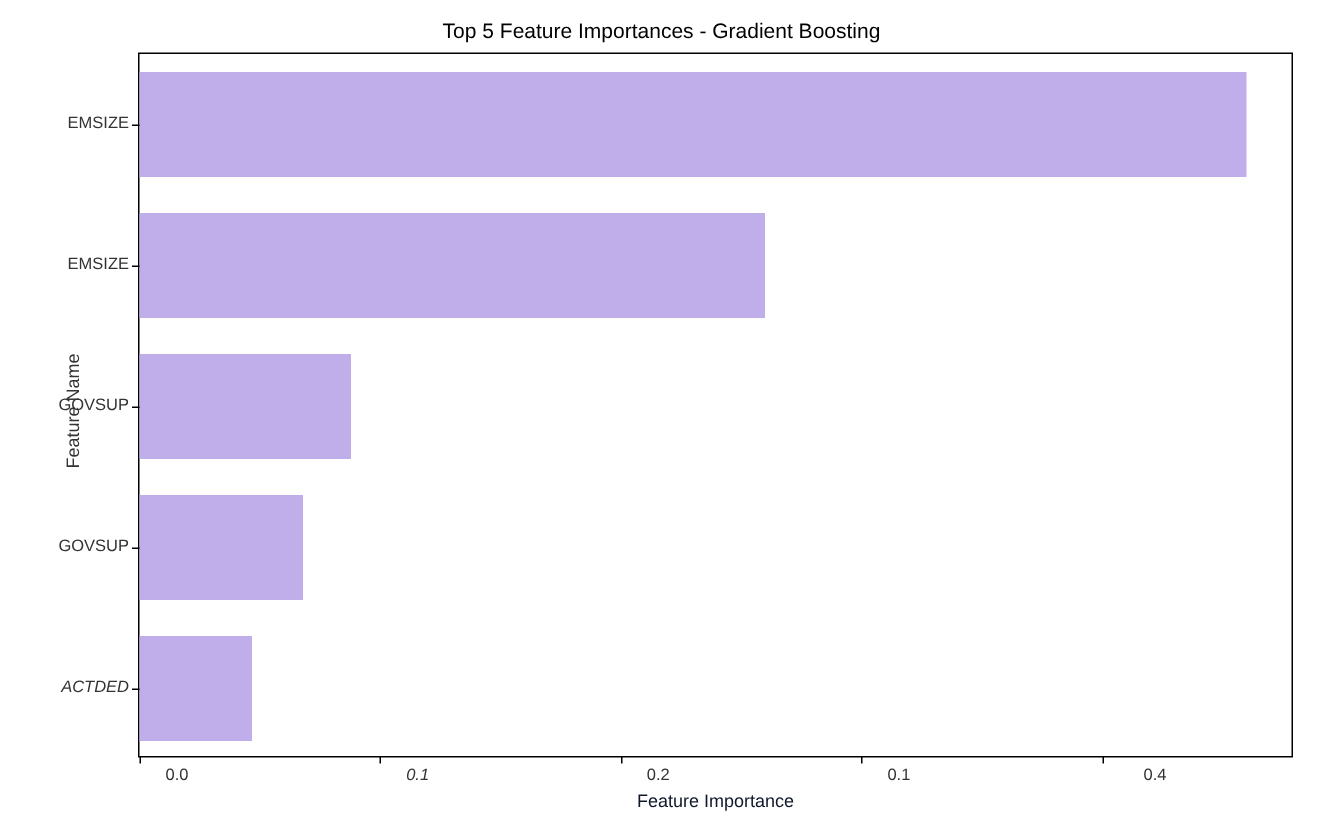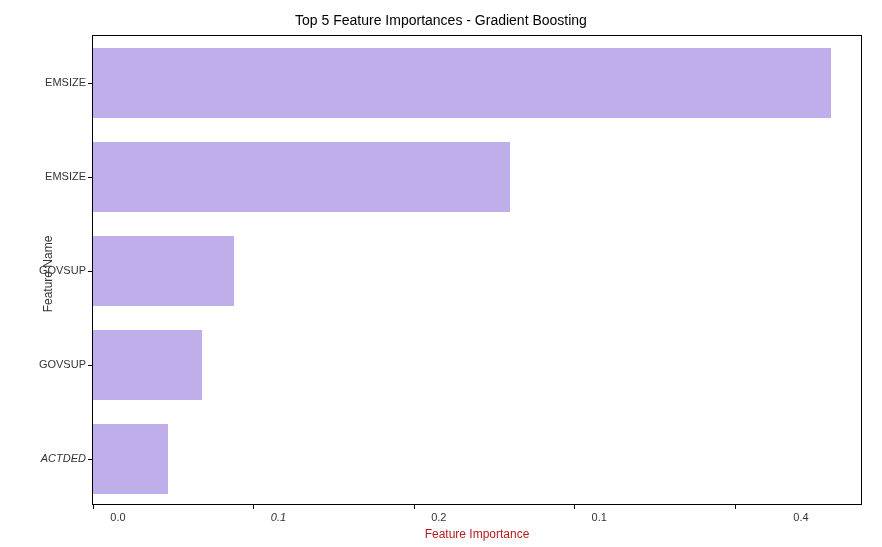--- a/index.html
+++ b/index.html
@@ -40,21 +40,21 @@
       color: #333;
       white-space: nowrap;
     }
     .xlabel {
       position: absolute;
       bottom: 6px;
       left: 92px;
       width: 770px;
       text-align: center;
       font-size: 12px;
-      color: #b91c1c;
+      color: #0f172a;
     }
     .bar {
       position: absolute;
       left: 0;
       height: 70px;
       background: #bfaeea;
     }
     .y-tick-label {
       position: absolute;
       right: 796px;
@@ -117,13 +117,13 @@
 
 <div class="y-tick-label" style="top: 82px;">EMSIZE</div>
 <div class="y-tick-label" style="top: 176px;">EMSIZE</div>
 <div class="y-tick-label" style="top: 270px;">GOVSUP</div>
 <div class="y-tick-label" style="top: 364px;">GOVSUP</div>
 <div class="y-tick-label" style="top: 458px; font-style: italic;">ACTDED</div>
 <div class="x-tick-label" style="left: 92px;">0.0</div>
 <div class="x-tick-label" style="left: 252.417px; font-style: italic;">0.1</div>
 <div class="x-tick-label" style="left: 412.833px;">0.2</div>
 <div class="x-tick-label" style="left: 573.25px;">0.1</div>
-<div class="x-tick-label" style="left: 775px;">0.4</div>
+<div class="x-tick-label" style="left: 744px;">0.4</div>
 
 </body></html>

